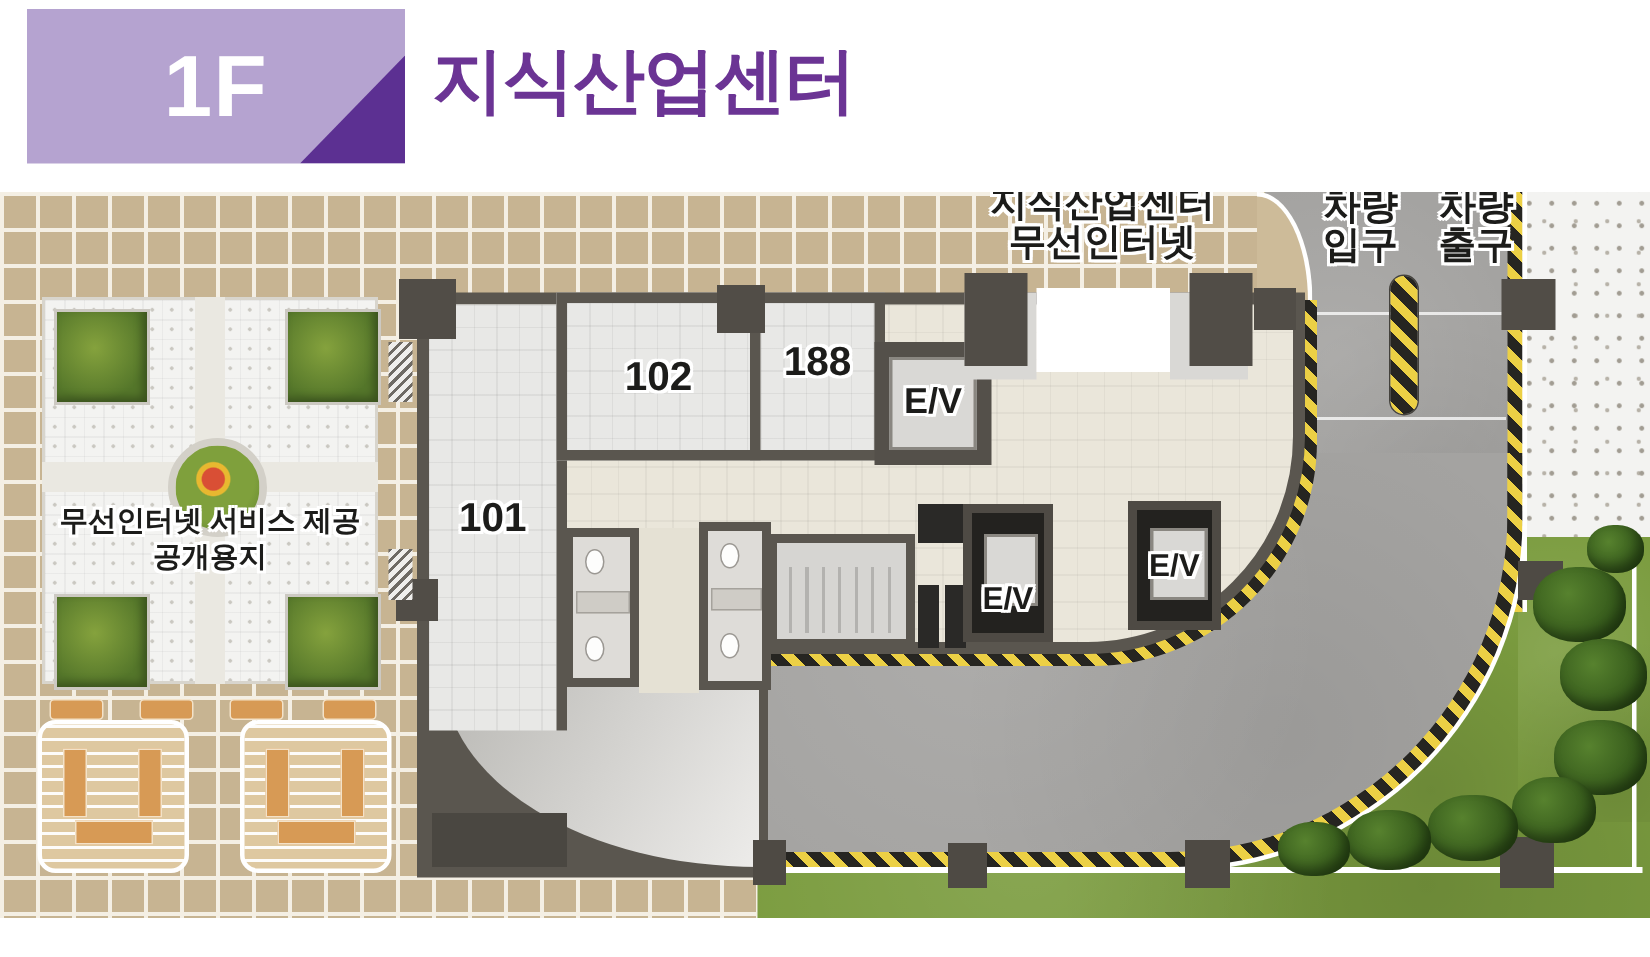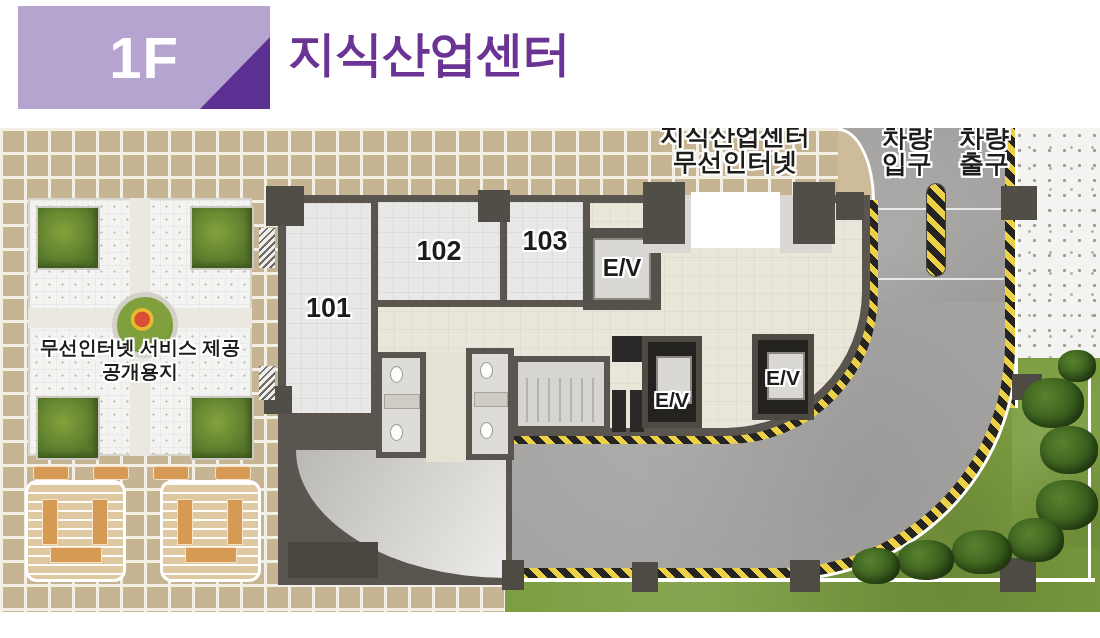--- a/index.html
+++ b/index.html
@@ -97,28 +97,28 @@
 
   <div class="abs hazard" style="left:510px;top:72px;width:368px;height:244px;border-bottom-right-radius:150px;"></div>
 
   <div class="abs lobby-bg" style="left:278px;top:67px;width:592px;height:241px;border:8px solid #5a564f;border-bottom-right-radius:145px;box-sizing:border-box;"></div>
 
   <div class="abs wall" style="left:278px;top:270px;width:234px;height:187px;"></div>
 
   <div class="abs" style="left:296px;top:322px;width:210px;height:128px;border-bottom-left-radius:100% 100%;background:linear-gradient(120deg,#b9b8b4,#edecea);"></div>
   <div class="abs" style="left:288px;top:414px;width:90px;height:36px;background:#4a4741;"></div>
 
-  <div class="abs floor" style="left:286px;top:75px;width:92px;height:210px;border-right:7px solid #5a564f;box-sizing:border-box;display:flex;align-items:center;justify-content:center;">
+  <div class="abs floor" style="left:286px;top:75px;width:92px;height:284px;border-right:7px solid #5a564f;box-sizing:border-box;display:flex;align-items:center;justify-content:center;">
     <span class="outline-txt room-num">101</span>
   </div>
   <div class="abs floor" style="left:371px;top:67px;width:136px;height:112px;border:7px solid #5a564f;box-sizing:border-box;display:flex;align-items:center;justify-content:center;">
     <span class="outline-txt room-num">102</span>
   </div>
   <div class="abs floor" style="left:500px;top:67px;width:90px;height:112px;border:7px solid #5a564f;box-sizing:border-box;display:flex;align-items:flex-start;justify-content:center;padding-top:24px;">
-    <span class="outline-txt room-num">103</span>
+    <span class="outline-txt room-num">188</span>
   </div>
 
   <div class="abs" style="left:583px;top:100px;width:78px;height:82px;background:#54504a;">
     <div class="ev-panel" style="left:10px;top:10px;width:54px;height:58px;"></div>
     <div class="ev-label outline-txt" style="top:26px;font-size:24px;">E/V</div>
   </div>
 
   <div class="abs" style="left:643px;top:67px;width:48px;height:58px;background:#d9d8d5;"></div>
   <div class="abs" style="left:780px;top:67px;width:52px;height:58px;background:#d9d8d5;"></div>
   <div class="abs" style="left:691px;top:64px;width:89px;height:56px;background:#fff;"></div>

